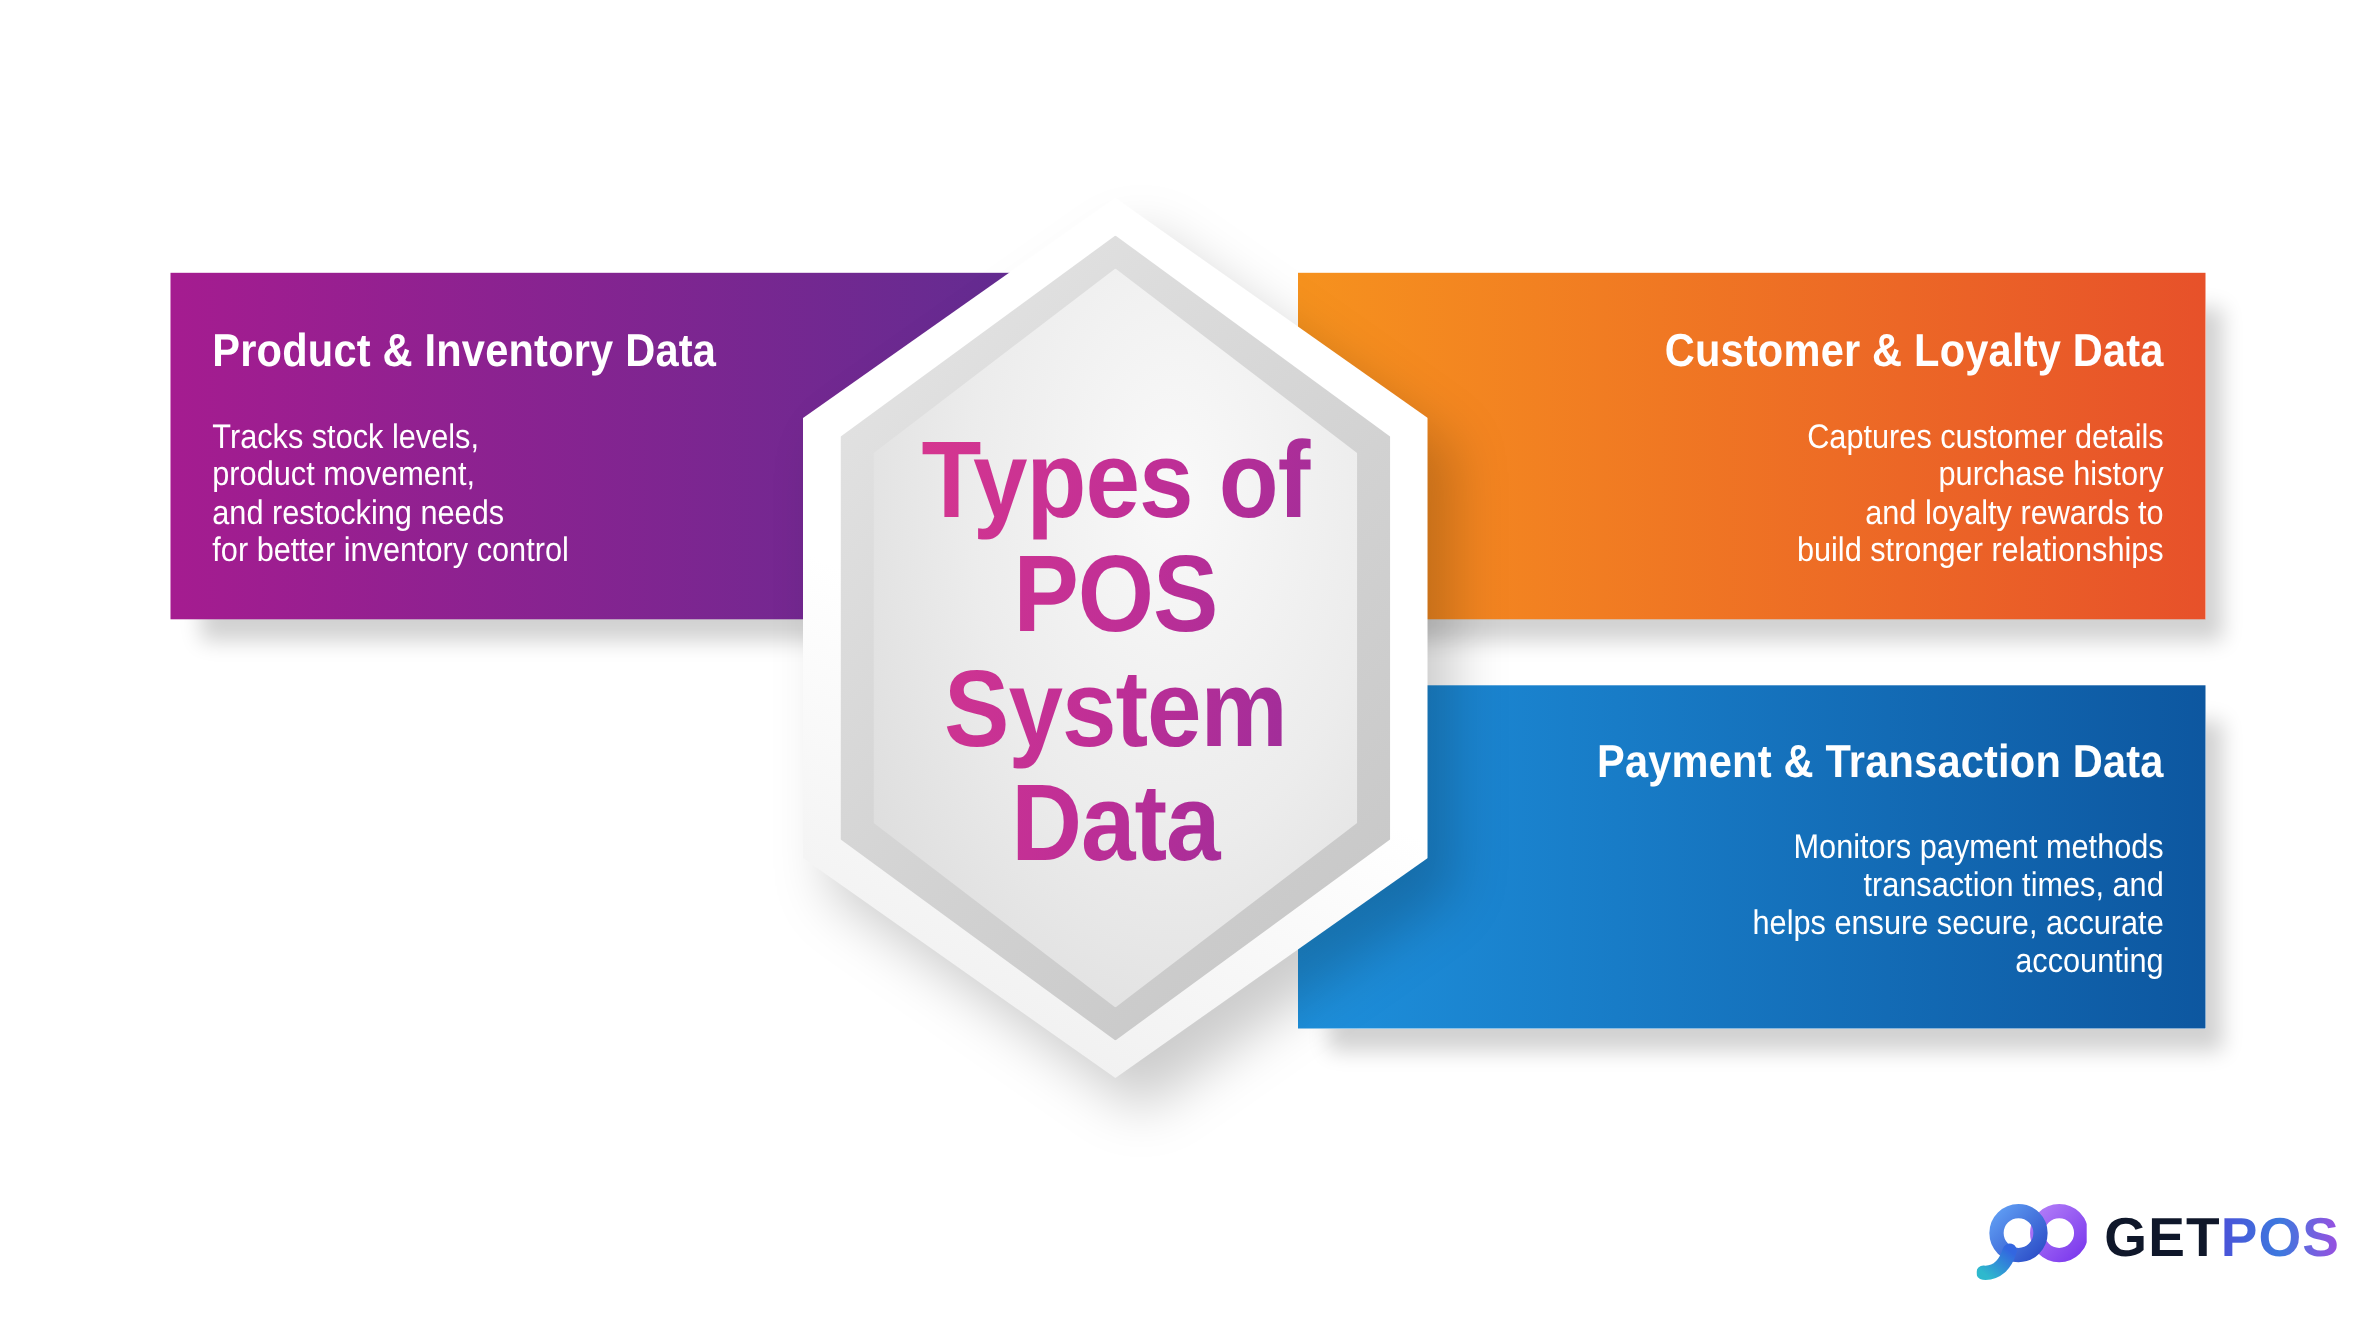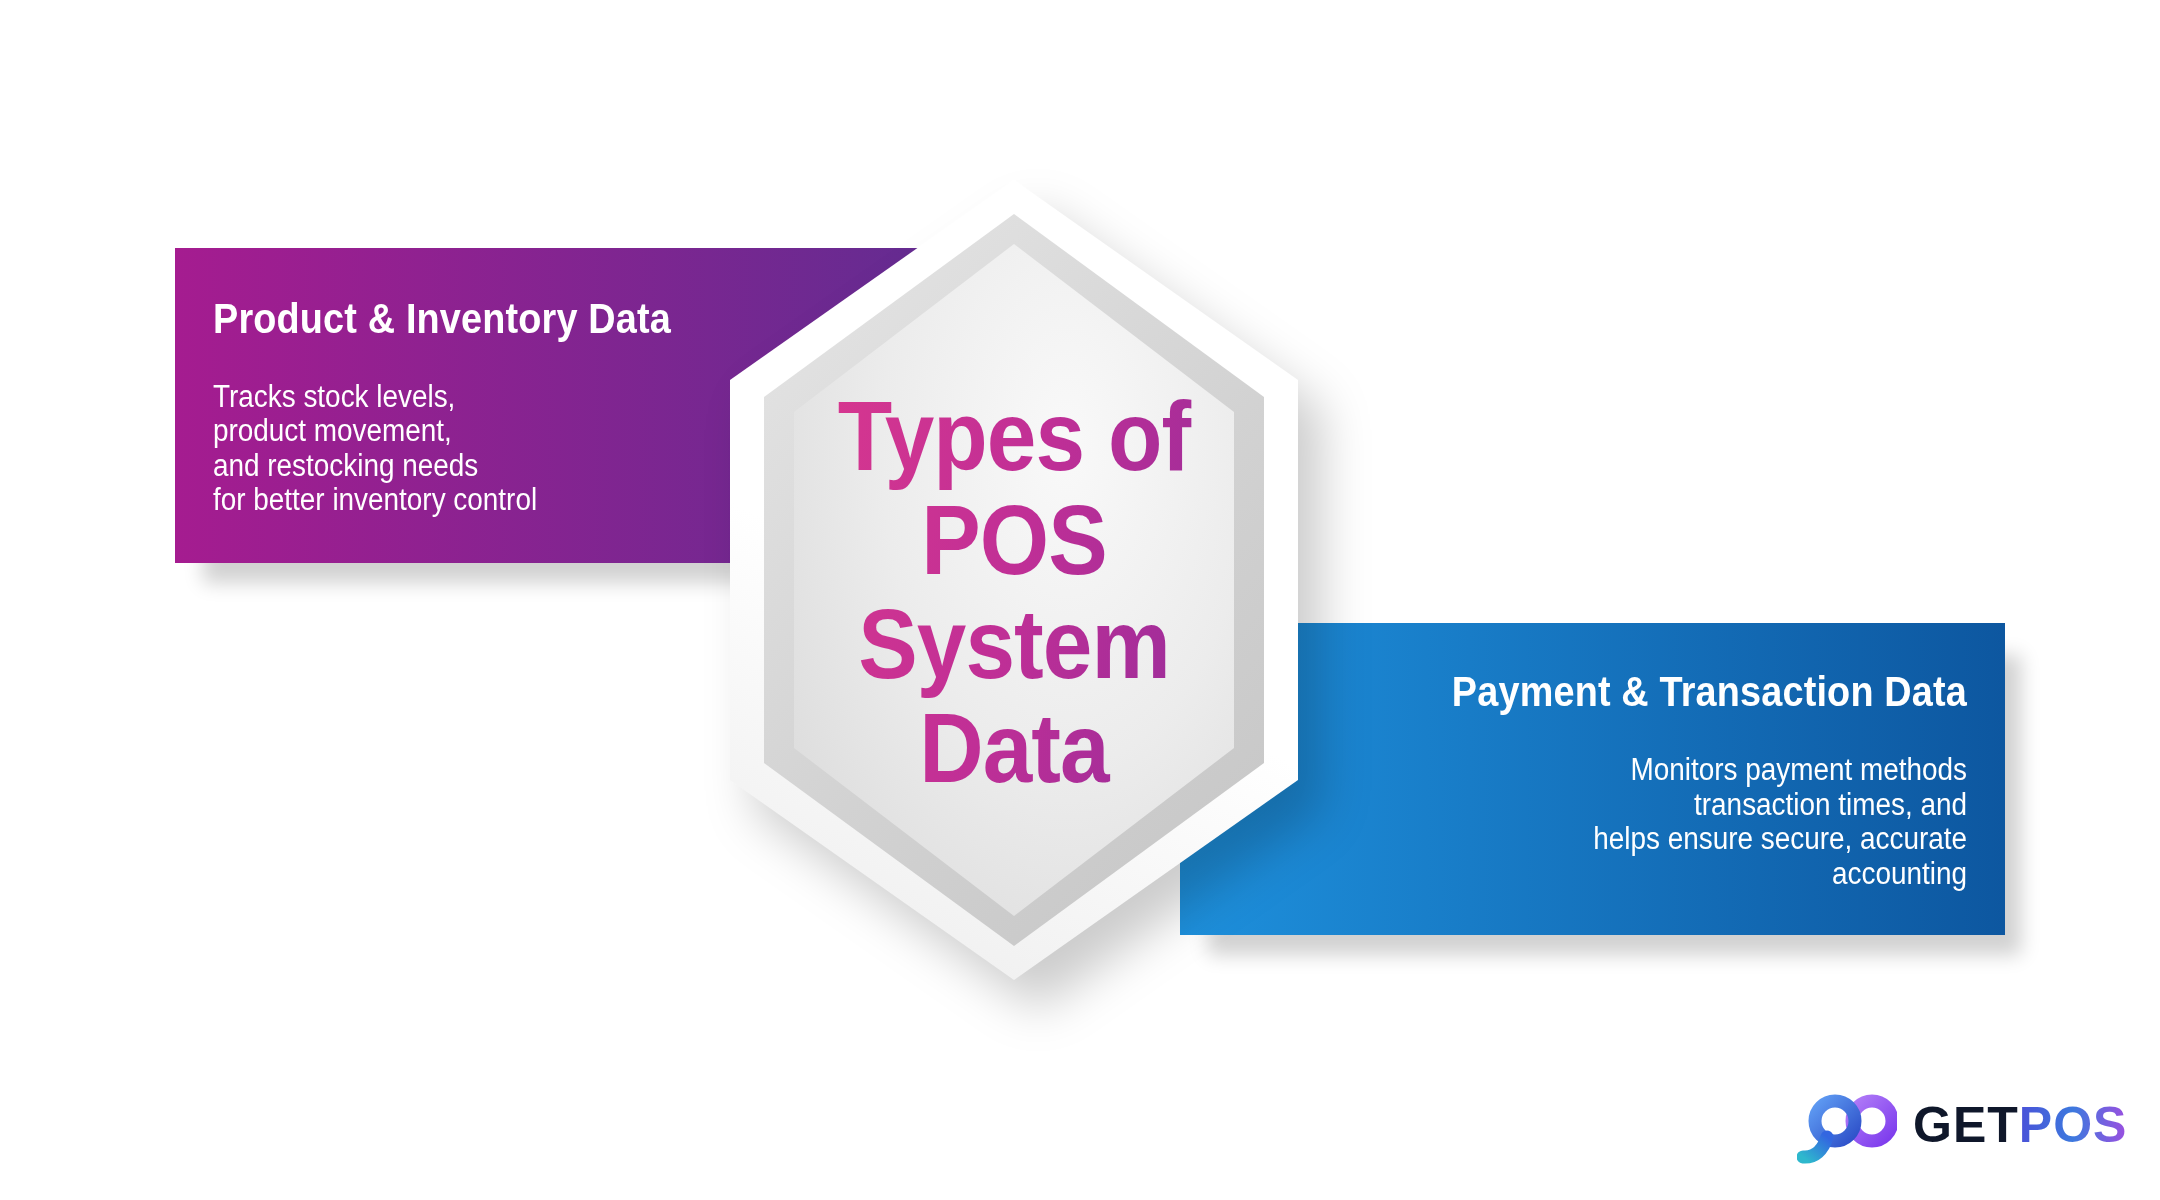--- a/index.html
+++ b/index.html
@@ -8,21 +8,21 @@
     font-family:"Liberation Sans","DejaVu Sans",sans-serif;
   }
 
   
   .panel{
     position:absolute;width:825px;height:315px;
     display:flex;flex-direction:column;justify-content:center;
     padding:0 38px;box-sizing:border-box;color:#ffffff;
     box-shadow:22px 26px 18px -6px rgba(0,0,0,0.18);
   }
-  .panel-tl{left:155px;top:248px;margin-left:20px;}
+  .panel-tl{left:155px;top:248px;}
   .panel-tr{left:1180px;top:248px;}
   .panel-bl{left:155px;top:623px;height:312px;}
   .panel-br{left:1180px;top:623px;height:312px;}
 
   .panel h2{margin:0 0 36px 0;font-size:42px;line-height:50px;font-weight:bold;letter-spacing:.2px;}
   .panel .body{font-size:31px;line-height:34.5px;font-weight:normal;}
   .panel--left h2,.panel--left .body{transform:scaleX(.9);transform-origin:left center;}
   .panel--right{text-align:right;}
   .panel--right h2,.panel--right .body{transform:scaleX(.9);transform-origin:right center;}
 
@@ -59,20 +59,29 @@
   <section class="panel panel-tl panel--left" style="background-image: linear-gradient(90deg, rgb(165, 28, 144), rgb(94, 45, 145));">
     <h2>Product &amp; Inventory Data</h2>
     <div class="body">
       <div>Tracks stock levels,</div>
       <div>product movement,</div>
       <div>and restocking needs</div>
       <div>for better inventory control</div>
     </div>
   </section>
 
+  <section class="panel panel-tr panel--right" style="background-image: linear-gradient(90deg, rgb(246, 146, 30), rgb(231, 81, 42));">
+    <h2>Customer &amp; Loyalty Data</h2>
+    <div class="body">
+      <div>Captures customer details</div>
+      <div>purchase history</div>
+      <div>and loyalty rewards to</div>
+      <div>build stronger relationships</div>
+    </div>
+  </section>
 
 
   <section class="panel panel-br panel--right" style="background-image: linear-gradient(90deg, rgb(30, 144, 220), rgb(13, 87, 160));">
     <h2>Payment &amp; Transaction Data</h2>
     <div class="body">
       <div>Monitors payment methods</div>
       <div>transaction times, and</div>
       <div>helps ensure secure, accurate</div>
       <div>accounting</div>
     </div>

